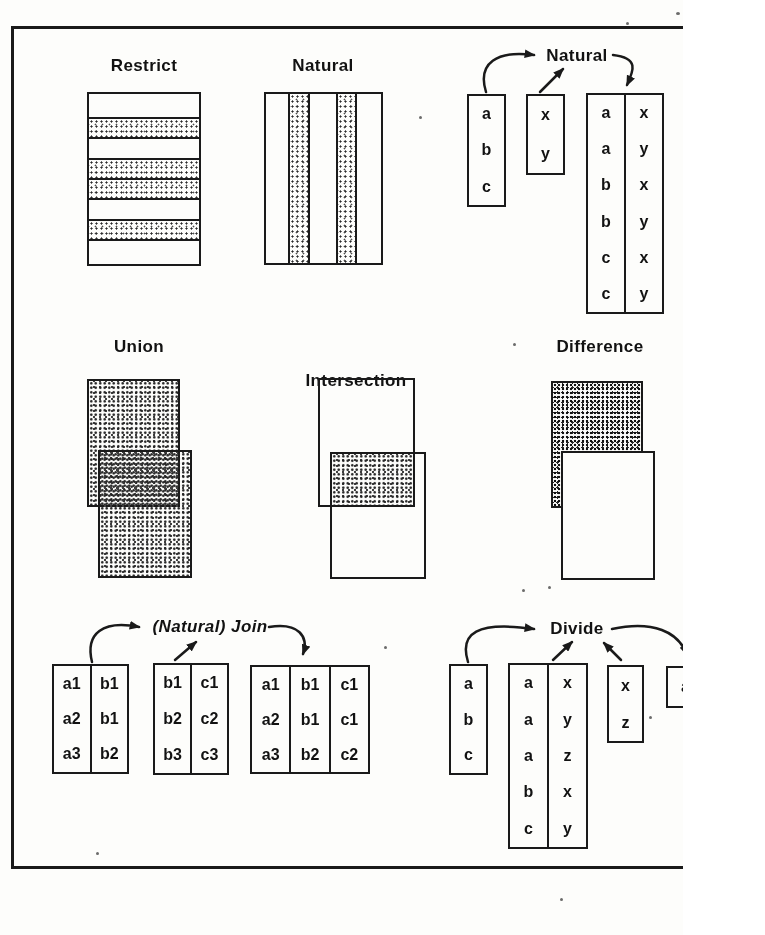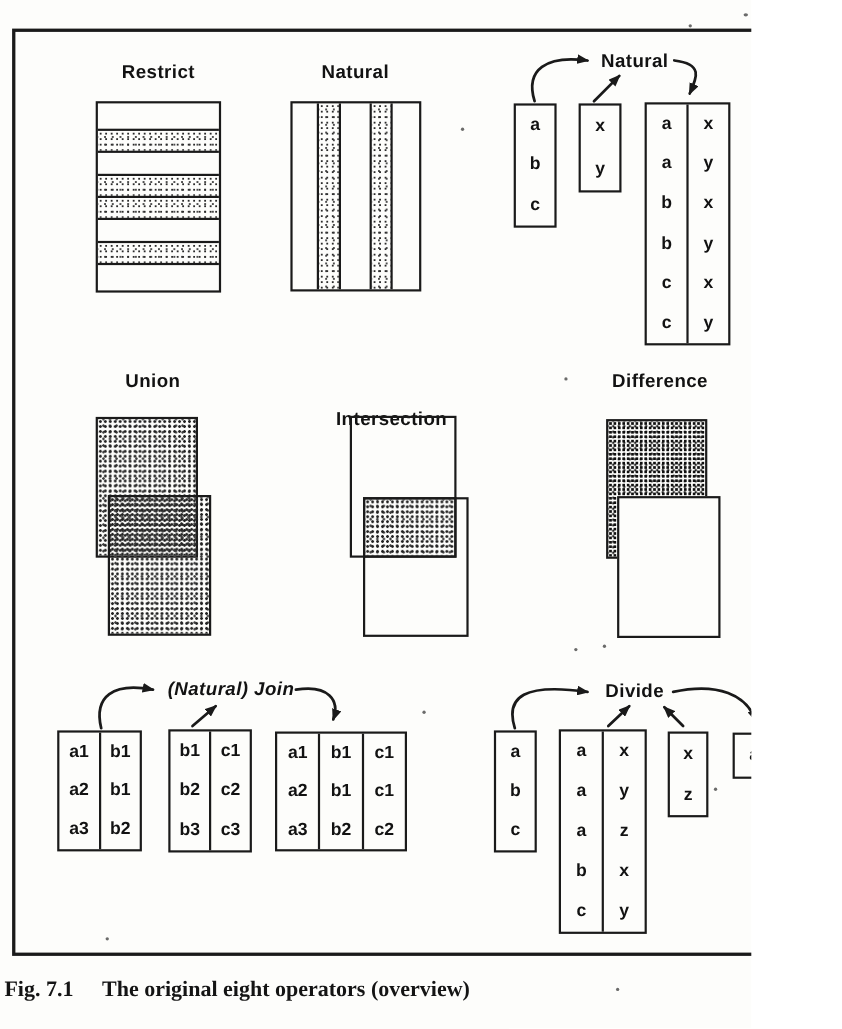--- a/index.html
+++ b/index.html
@@ -229,23 +229,20 @@
       <path d="M 175 660 L 196 642" marker-end="url(#ah)"></path>
       <path d="M 269 627 C 299 622, 309 637, 303 654" marker-end="url(#ah)"></path>
 
       <path d="M 468 662 C 459 633, 477 621, 534 629" marker-end="url(#ah)"></path>
       <path d="M 553 660 L 572 642" marker-end="url(#ah)"></path>
       <path d="M 621 660 L 604 643" marker-end="url(#ah)"></path>
       <path d="M 612 629 C 653 620, 679 632, 687 655" marker-end="url(#ah)"></path>
     </g>
   </svg>
 
-  <div class="caption">
-    <span class="cap-label">Fig. 7.1</span><span class="cap-text">The original eight operators (overview)</span>
-  </div>
 
   <div class="noise" style="left:626px;top:22px;width:3px;height:3px;"></div>
   <div class="noise" style="left:676px;top:12px;width:4px;height:3px;"></div>
   <div class="noise" style="left:419px;top:116px;width:3px;height:3px;"></div>
   <div class="noise" style="left:513px;top:343px;width:3px;height:3px;"></div>
   <div class="noise" style="left:522px;top:589px;width:3px;height:3px;"></div>
   <div class="noise" style="left:548px;top:586px;width:3px;height:3px;"></div>
   <div class="noise" style="left:384px;top:646px;width:3px;height:3px;"></div>
   <div class="noise" style="left:649px;top:716px;width:3px;height:3px;"></div>
   <div class="noise" style="left:700px;top:760px;width:3px;height:3px;"></div>

